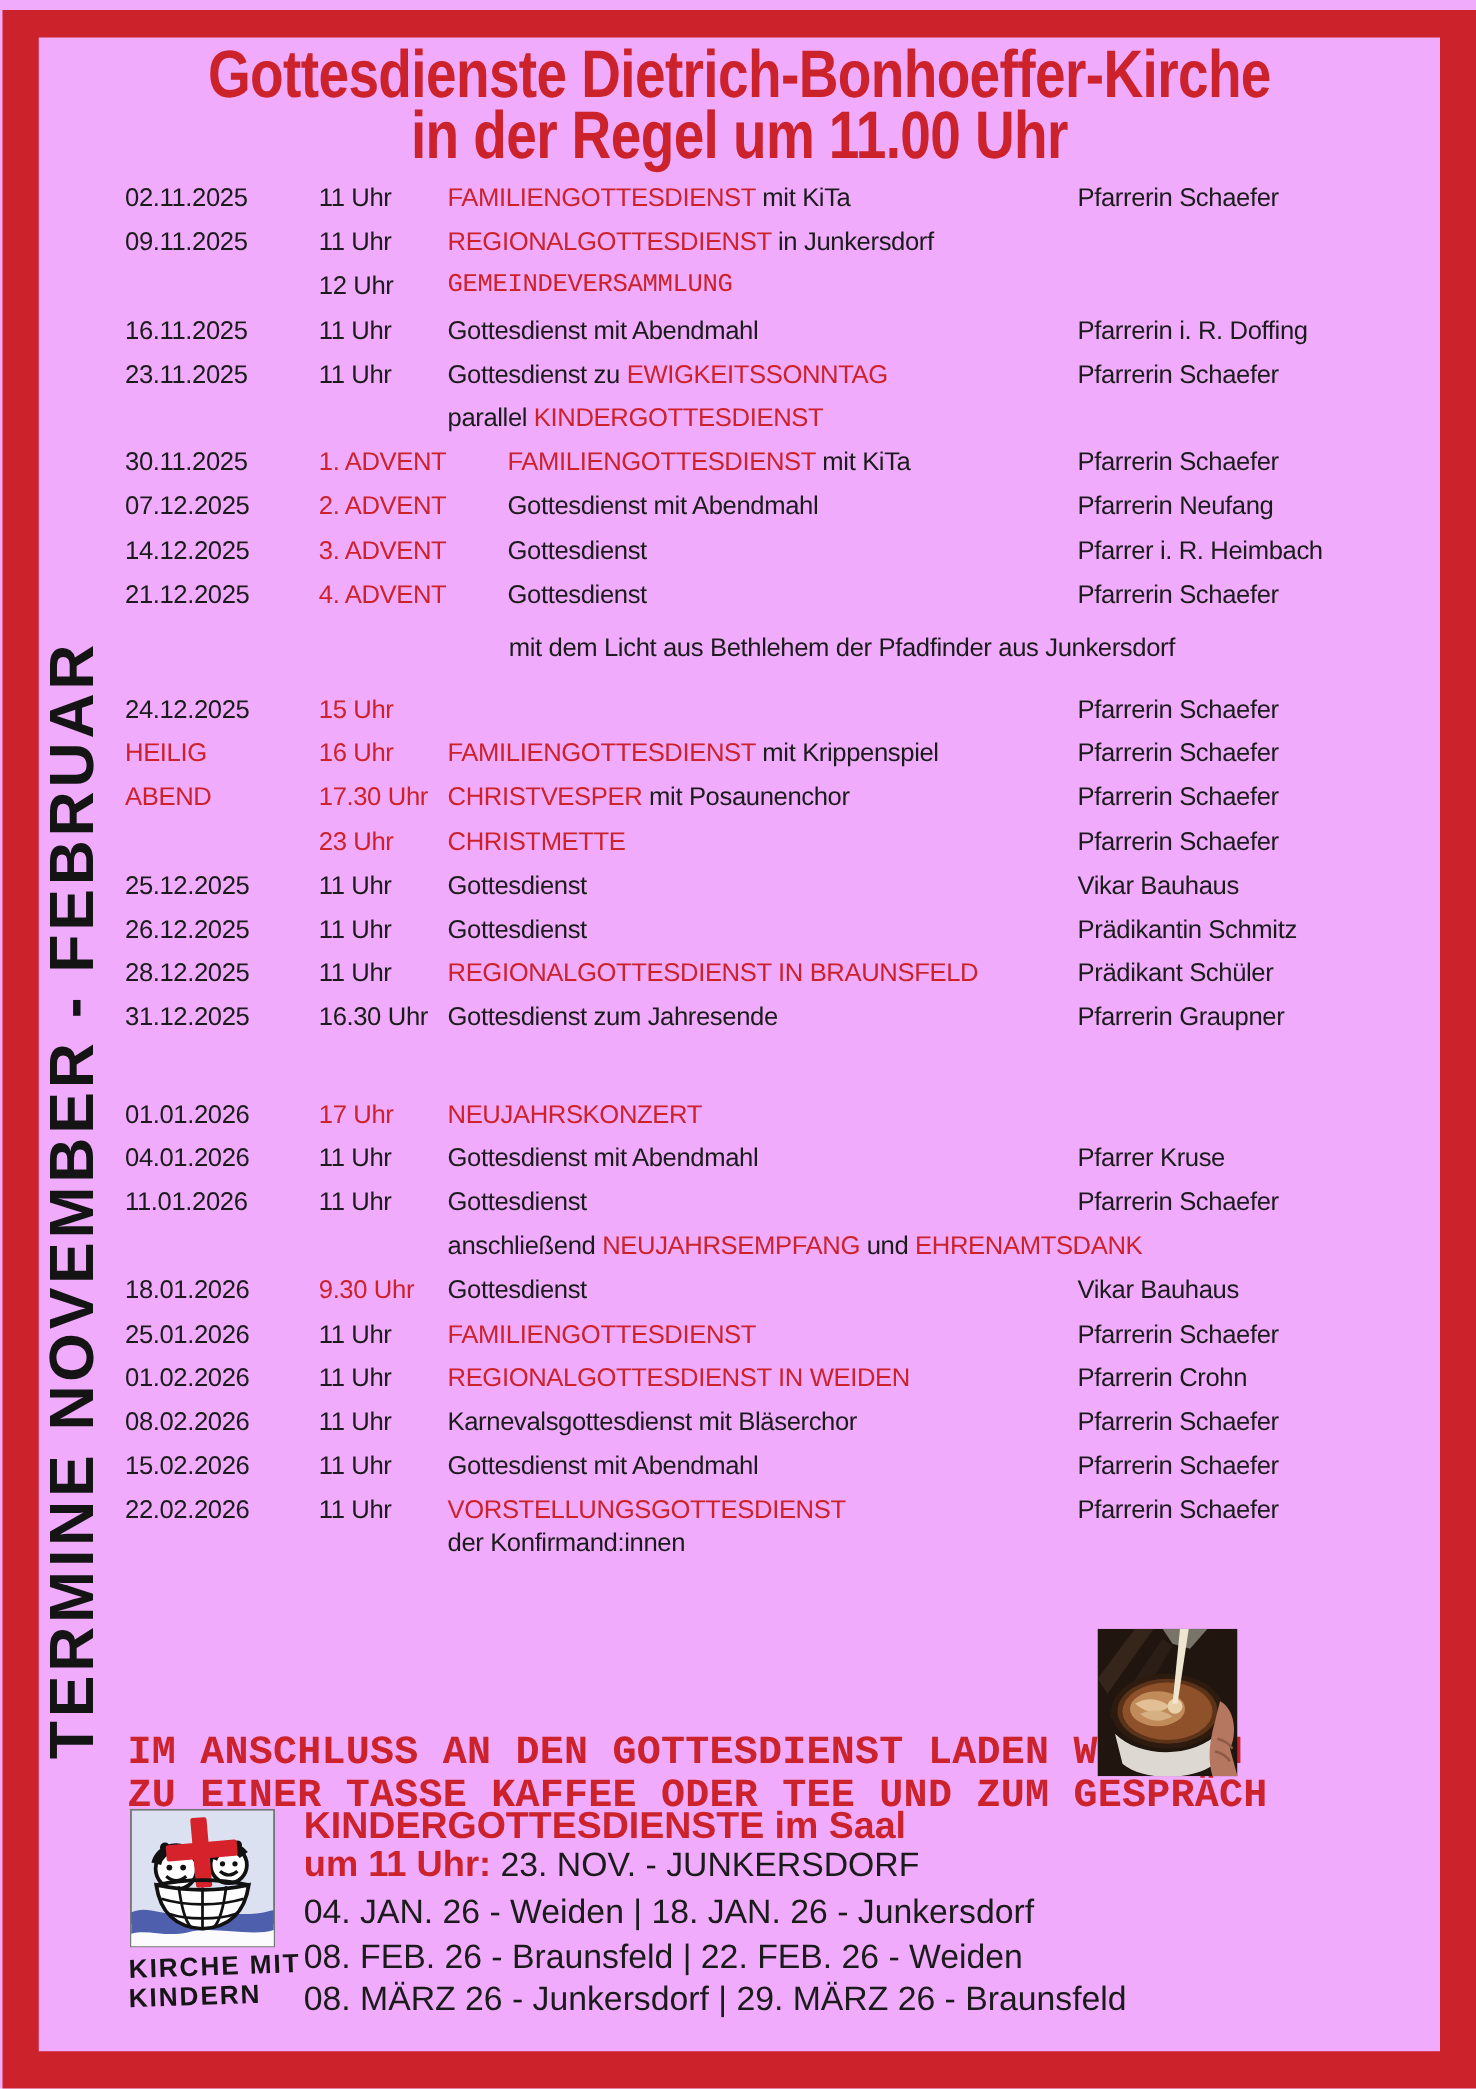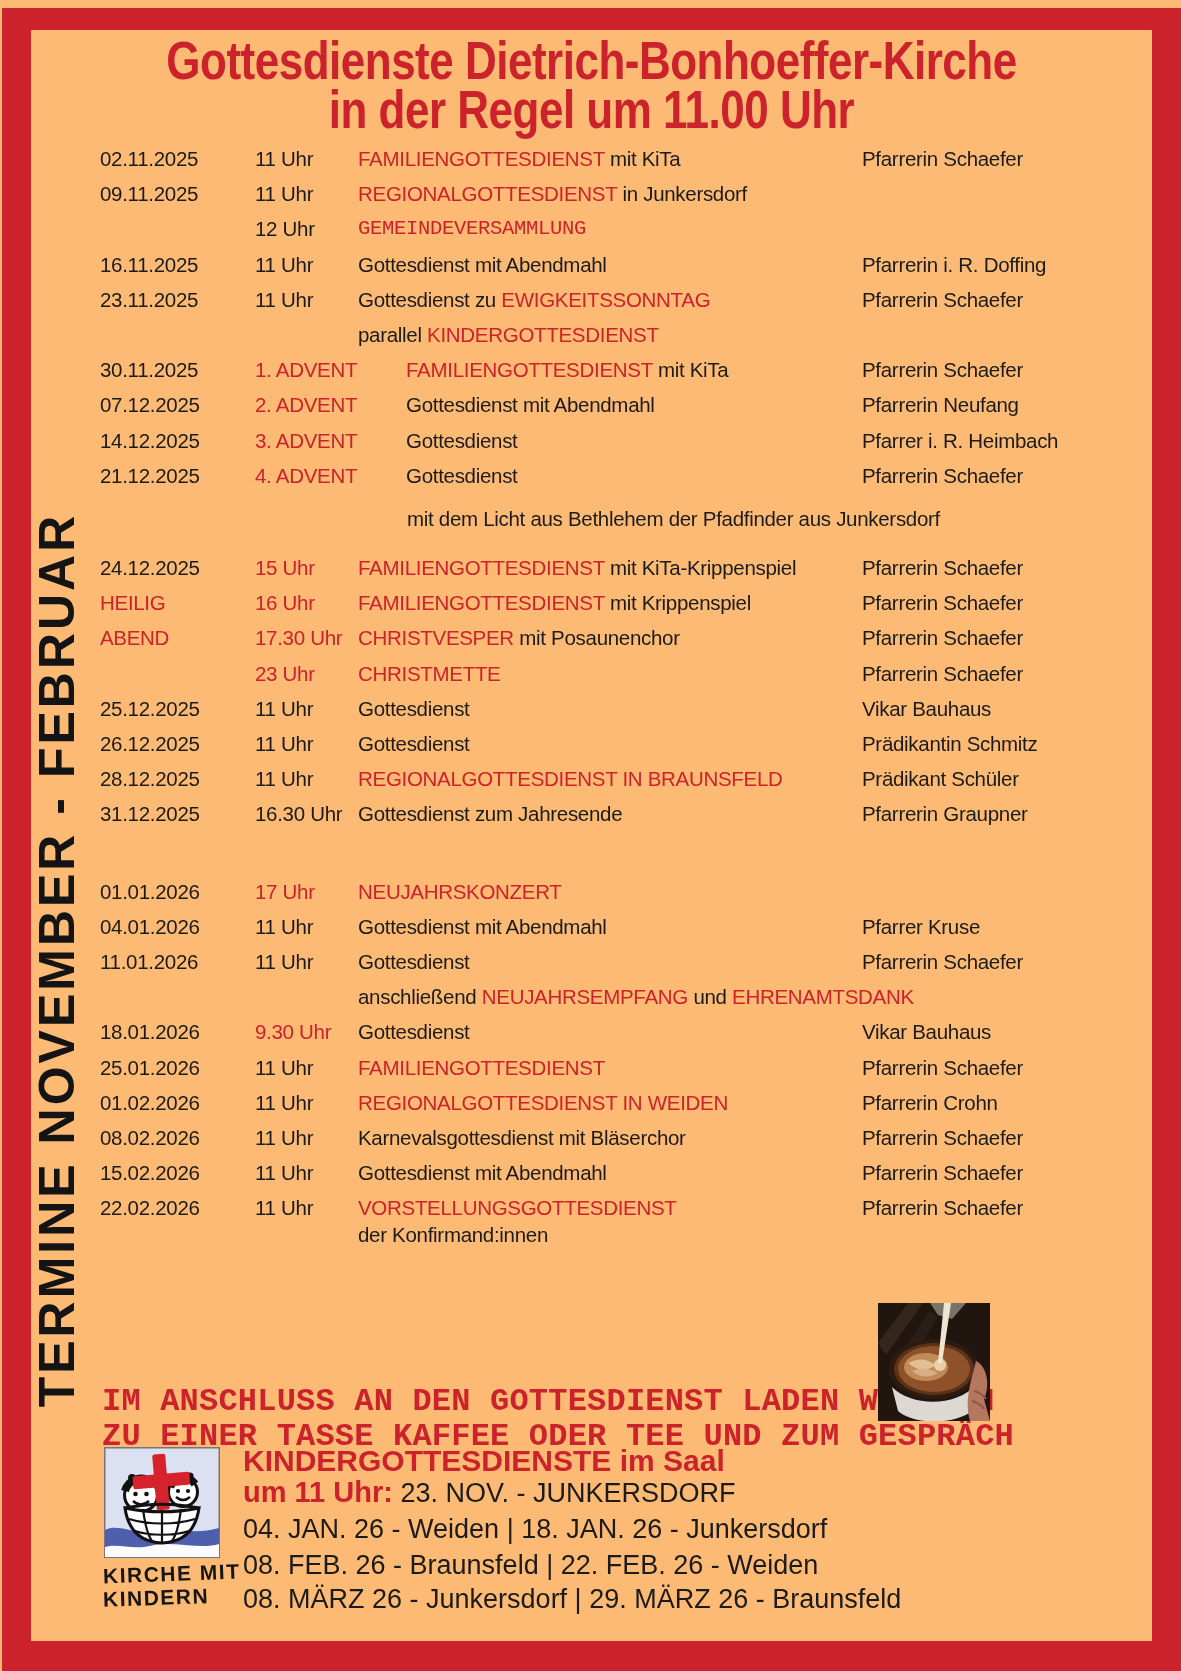--- a/index.html
+++ b/index.html
@@ -1,16 +1,16 @@
 <!DOCTYPE html>
 <html style="--accent-red: #CB222B; --ink: #1B1B1B; --logo-blue: #4E5FAE; --logo-bg: #DCE1F1; --logo-cross-red: #D6222A;"><head>
 <meta charset="utf-8">
 <style>
   html,body{margin:0;padding:0;background:#fff;}
-  .page{position:relative;width:1181px;height:1671px;background:#fdba74;overflow:hidden;
+  .page{position:relative;width:1181px;height:1671px;background:#f0abfc;overflow:hidden;
         font-family:"Liberation Sans",sans-serif;color:var(--ink,#1b1b1b);}
   .red-frame{position:absolute;left:2px;top:8px;right:0;bottom:0;
         border-style:solid;border-color:var(--accent-red,#cb222b);
         border-width:22px 29px 30px 29px;pointer-events:none;z-index:10;}
   .title-block{position:absolute;left:31px;top:36px;width:1121px;text-align:center;
         color:var(--accent-red,#cb222b);font-weight:bold;font-size:44px;line-height:40px;
         letter-spacing:-0.5px;transform:scaleY(1.22);transform-origin:50% 0;}
   .vtitle{position:absolute;left:57px;top:960px;transform:translate(-50%,-50%) rotate(-90deg);
         white-space:nowrap;font-size:50px;font-weight:bold;letter-spacing:3px;color:#141414;}
   .schedule{position:absolute;left:0;top:141px;width:999px;}
@@ -103,21 +103,20 @@
         <span class="cell c-time rd">4. ADVENT</span>
         <span class="cell c-desc" style="left: 406px;"><span>Gottesdienst</span></span>
         <span class="cell c-pastor">Pfarrerin Schaefer</span>
       </div>
       <div class="row" style="margin-top: 8px; text-align: right;">
         <span class="cell c-desc" style="left: 407px;"><span>mit dem Licht aus Bethlehem der Pfadfinder aus Junkersdorf</span></span>
       </div>
       <div class="row" style="margin-top: 14px;">
         <span class="cell c-date">24.12.2025</span>
         <span class="cell c-time rd">15 Uhr</span>
-        <span class="cell c-desc" style="left: 358px;"><span class="rd">FAMILIENGOTTESDIENST</span><span> mit KiTa-Krippenspiel</span></span>
         <span class="cell c-pastor">Pfarrerin Schaefer</span>
       </div>
       <div class="row">
         <span class="cell c-date rd">HEILIG</span>
         <span class="cell c-time rd">16 Uhr</span>
         <span class="cell c-desc" style="left: 358px;"><span class="rd">FAMILIENGOTTESDIENST</span><span> mit Krippenspiel</span></span>
         <span class="cell c-pastor">Pfarrerin Schaefer</span>
       </div>
       <div class="row">
         <span class="cell c-date rd">ABEND</span>

